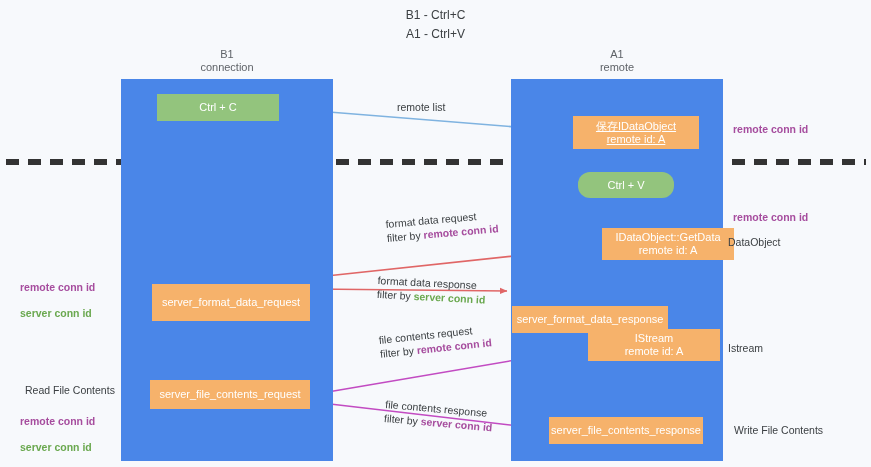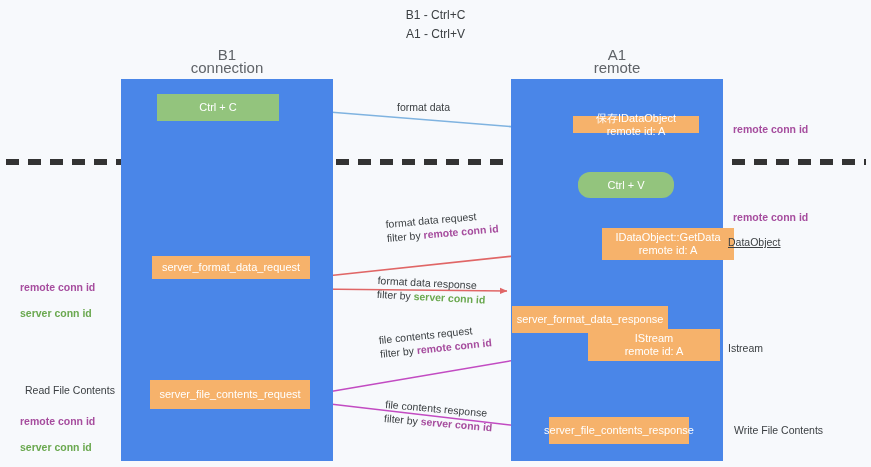--- a/index.html
+++ b/index.html
@@ -28,21 +28,21 @@
     left: 0; right: 0; top: 6px;
     text-align: center;
     font-size: 12px;
     line-height: 19px;
     color: #3c4043;
     white-space: pre-line;
   }
 
   
   .col-head {
-    font-size: 15px;
+    font-size: 11px;
     line-height: 13px;
     text-align: center;
     color: #5f6368;
     white-space: pre-line;
   }
   #head-b1 { left: 121px; width: 212px; top: 48px; }
   #head-a1 { left: 511px; width: 212px; top: 48px; }
 
   
   .lane {
@@ -62,41 +62,41 @@
     color: #ffffff;
     font-size: 11px;
     line-height: 13px;
     padding: 8px 4px;
     white-space: pre-line;
   }
   .box.green { background: #93c47d; }
   .box.orange { background: #f6b26b; }
 
   #box-ctrlc   { left: 157px; top: 94px;  width: 122px; height: 27px; }
-  #box-idataobj{ left: 573px; top: 116px; width: 126px; height: 17px; }
+  #box-idataobj{ left: 573px; top: 116px; width: 126px; height: 33px; text-decoration: underline; }
   #box-ctrlv   { left: 578px; top: 172px; width: 96px; height: 26px; border-radius: 12px; }
   #box-getdata { left: 570px; top: 228px; width: 132px; height: 32px; margin-left: 32px; }
-  #box-sfdreq  { left: 152px; top: 256px; width: 158px; height: 23px; }
+  #box-sfdreq  { left: 152px; top: 284px; width: 158px; height: 37px; }
   #box-sfdresp { left: 512px; top: 278px; width: 156px; height: 27px; margin-top: 28px; }
   #box-istream { left: 588px; top: 329px; width: 132px; height: 32px; }
   #box-sfcreq  { left: 150px; top: 380px; width: 160px; height: 29px; }
-  #box-sfcresp { left: 549px; top: 417px; width: 140px; height: 27px; }
+  #box-sfcresp { left: 549px; top: 417px; width: 154px; height: 27px; }
 
   
   .ann {
     font-size: 10.5px;
     line-height: 13px;
     white-space: pre-line;
   }
   .ann.purple { color: #a64d9e; font-weight: bold; }
   .ann.grey   { color: #3c4043; }
 
   #ann-remote1 { left: 733px; top: 123px; }
   #ann-remote2 { left: 733px; top: 211px; }
-  #ann-dataobject { left: 728px; top: 236px; text-decoration: underline; }
+  #ann-dataobject { left: 728px; top: 236px; }
   #ann-istream { left: 728px; top: 342px; }
   #ann-writefile { left: 734px; top: 424px; }
 
   #ann-left-mid { left: 20px; top: 268px; }
   #ann-left-mid .l2 { color: #6aa84f; }
 
   #ann-readfile { left: 25px; top: 384px; }
   #ann-left-low { left: 20px; top: 402px; }
   #ann-left-low .l2 { color: #6aa84f; }
 
@@ -198,21 +198,21 @@
 
 <div class="abs box orange" id="box-sfdresp">server_format_data_response</div>
 
 <div class="abs box orange" id="box-istream">IStream
 remote id: A</div>
 
 <div class="abs box orange" id="box-sfcreq">server_file_contents_request</div>
 
 <div class="abs box orange" id="box-sfcresp">server_file_contents_response</div>
 
-<div class="abs edge-label" id="lbl-formatlist">format data</div>
+<div class="abs edge-label" id="lbl-formatlist">remote list</div>
 
 <div class="abs edge-label" id="lbl-fdreq">
   <div>format data request</div>
   <div><span>filter by </span><span class="hl-purple">remote conn id</span></div>
 </div>
 
 <div class="abs edge-label" id="lbl-fdresp">
   <div>format data response</div>
   <div><span>filter by </span><span class="hl-green">server conn id</span></div>
 </div>

